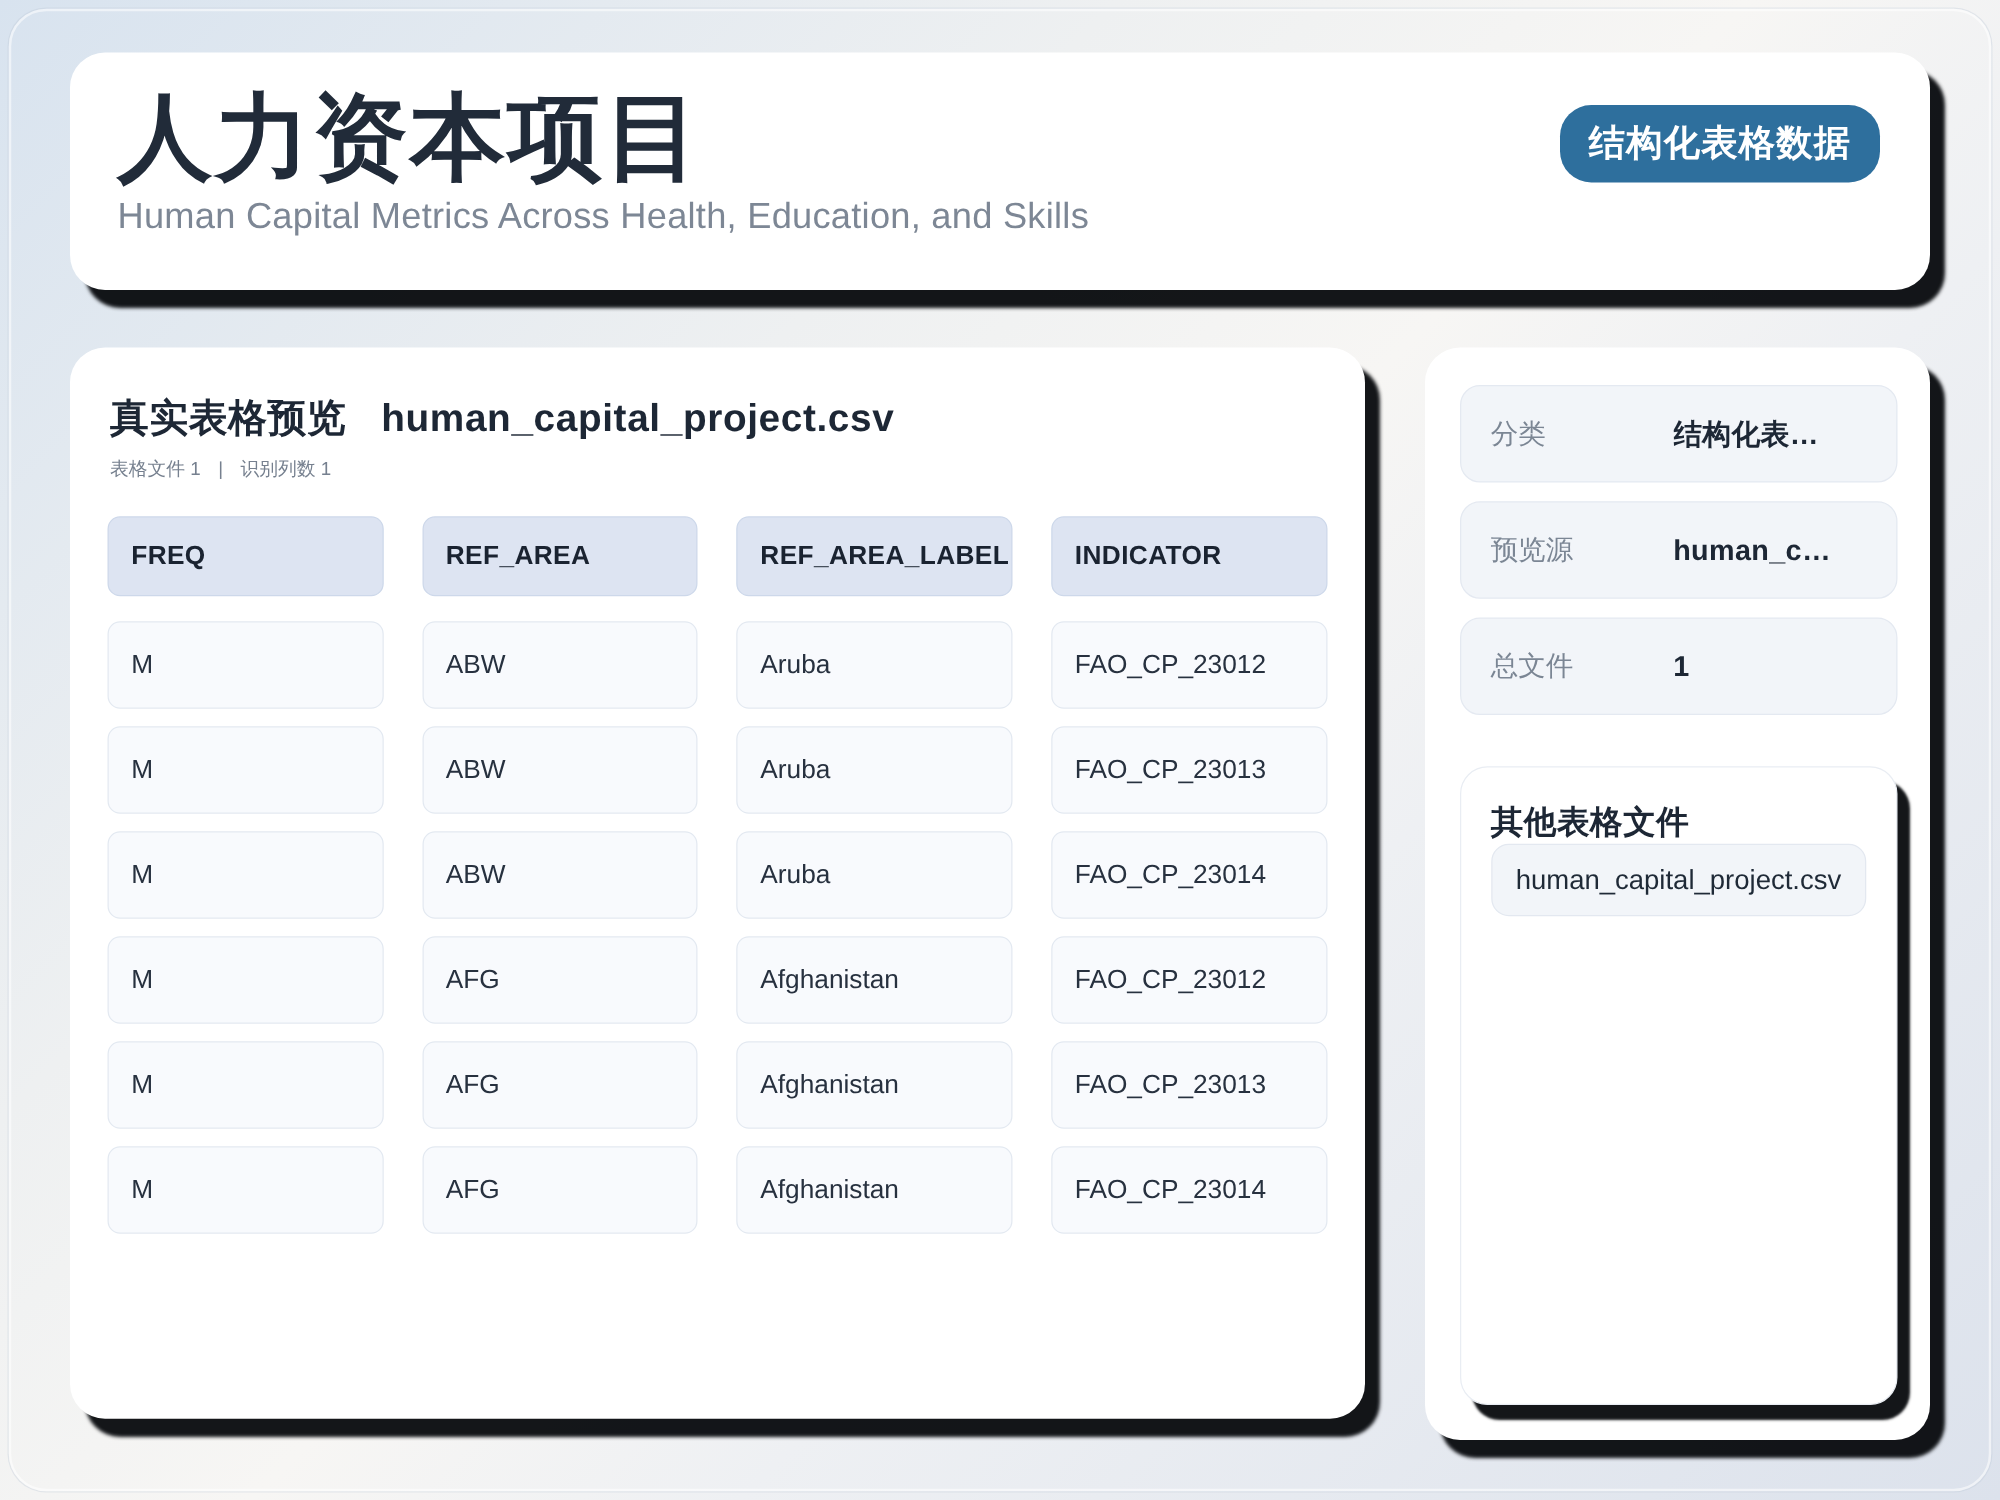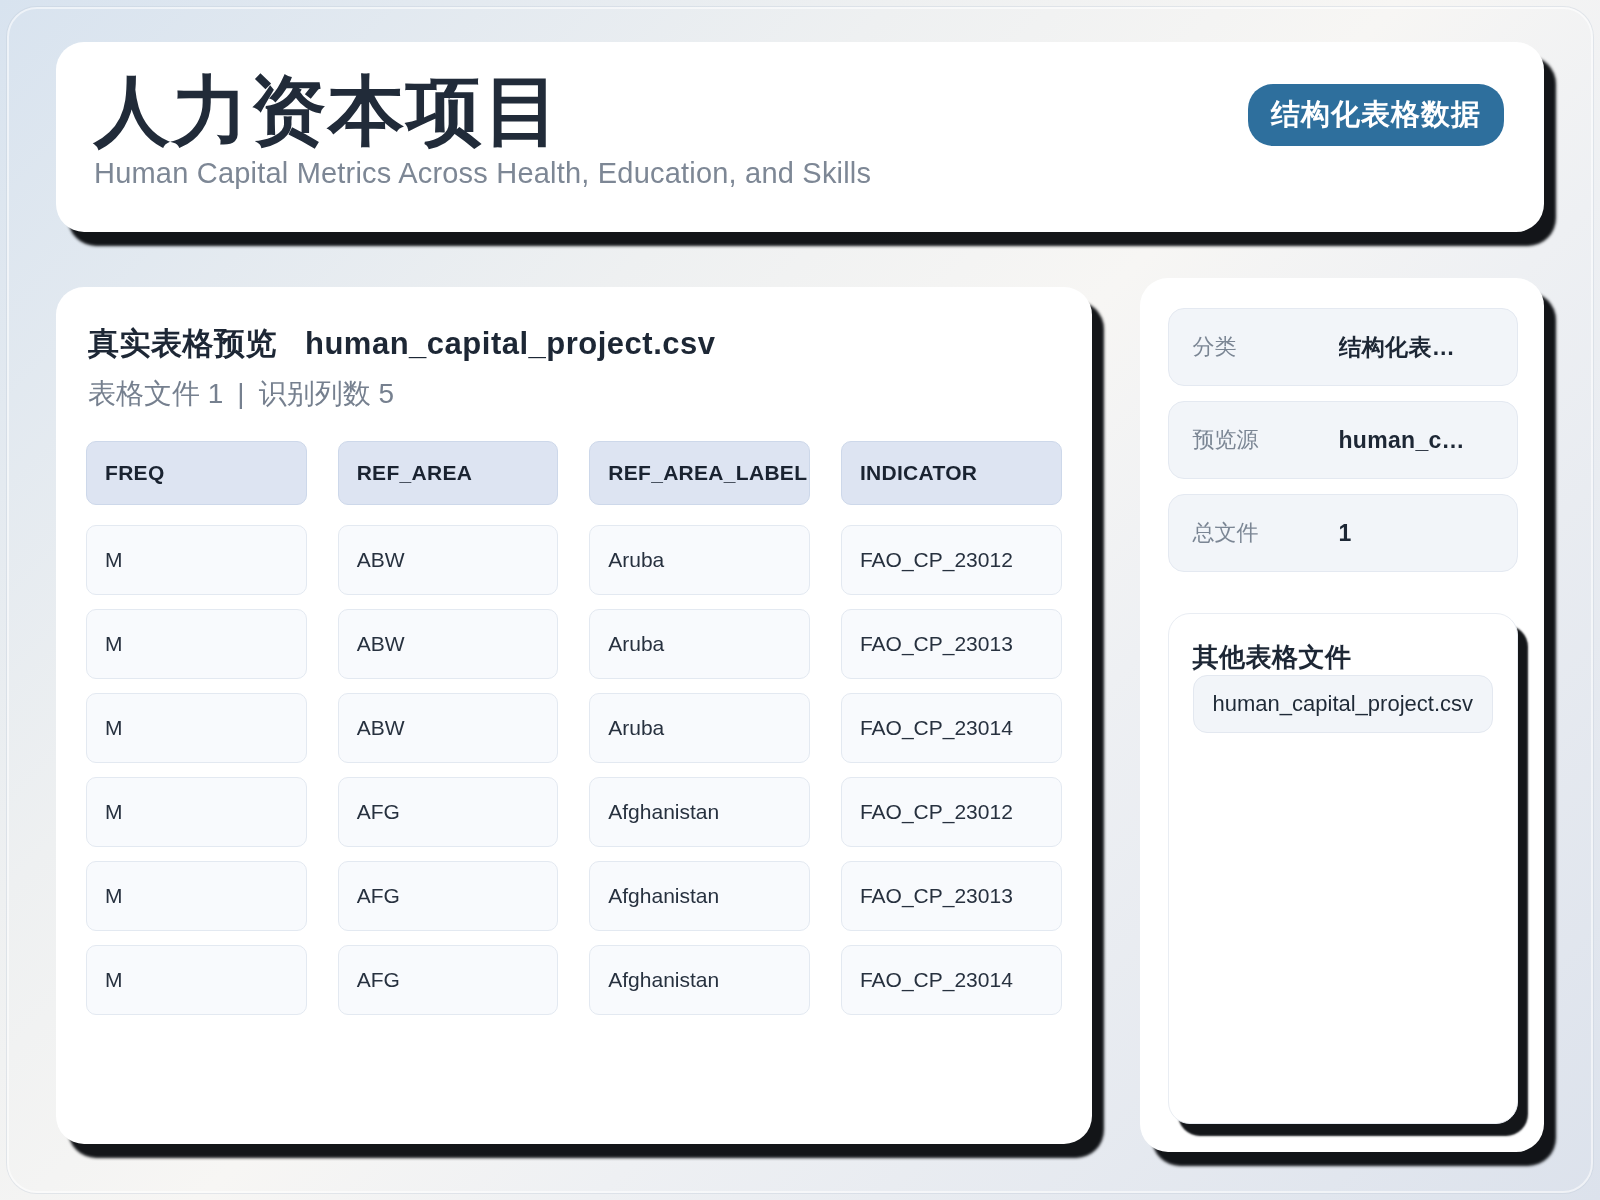--- a/index.html
+++ b/index.html
@@ -55,21 +55,21 @@
     padding: 11px 23px;
     border-radius: 25px;
     letter-spacing: 1px;
   }
 
   
   .content-row {
     margin-top: 46px;
     display: flex;
     gap: 48px;
-    align-items: center;
+    align-items: flex-start;
   }
 
   
   .main-card {
     width: 1045px;
     height: 857px;
     padding: 36px 30px 30px 30px;
   }
   .preview-heading {
     display: flex;
@@ -79,21 +79,21 @@
   }
   .preview-title, .preview-filename {
     font-size: 31px;
     font-weight: 800;
     color: #1d2735;
     letter-spacing: 0.5px;
   }
   .preview-meta {
     margin-top: 10px;
     padding-left: 2px;
-    font-size: 28px;
+    font-size: 15px;
     color: #76808f;
     display: flex;
     gap: 14px;
     align-items: center;
   }
   .grid4 {
     display: grid;
     grid-template-columns: repeat(4, 1fr);
     column-gap: 31px;
   }
@@ -209,21 +209,21 @@
   <div class="content-row">
 
     <div class="card main-card">
       <div class="preview-heading">
         <span class="preview-title">真实表格预览</span>
         <span class="preview-filename">human_capital_project.csv</span>
       </div>
       <div class="preview-meta">
         <span>表格文件 1</span>
         <span>|</span>
-        <span>识别列数 5</span>
+        <span>识别列数 1</span>
       </div>
 
       <div class="grid4 table-head">
         <div class="hcell">FREQ</div>
         <div class="hcell">REF_AREA</div>
         <div class="hcell">REF_AREA_LABEL</div>
         <div class="hcell">INDICATOR</div>
       </div>
 
       <div class="grid4 table-body">

